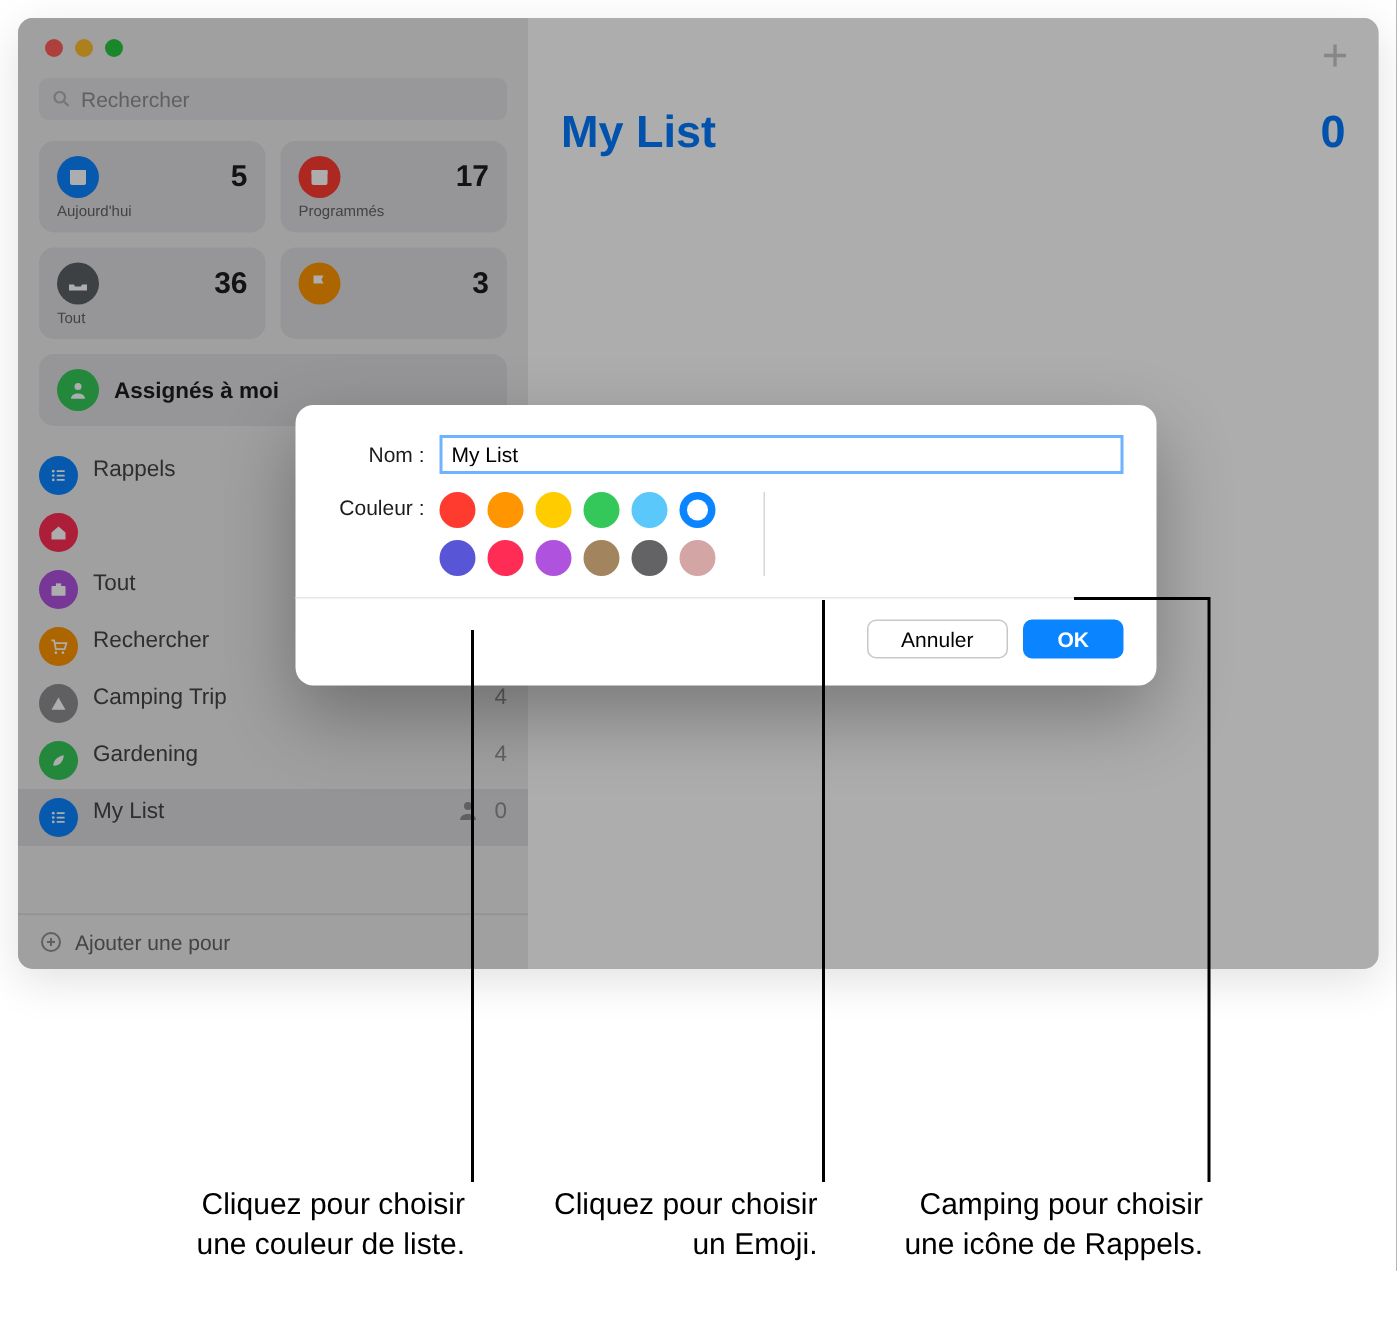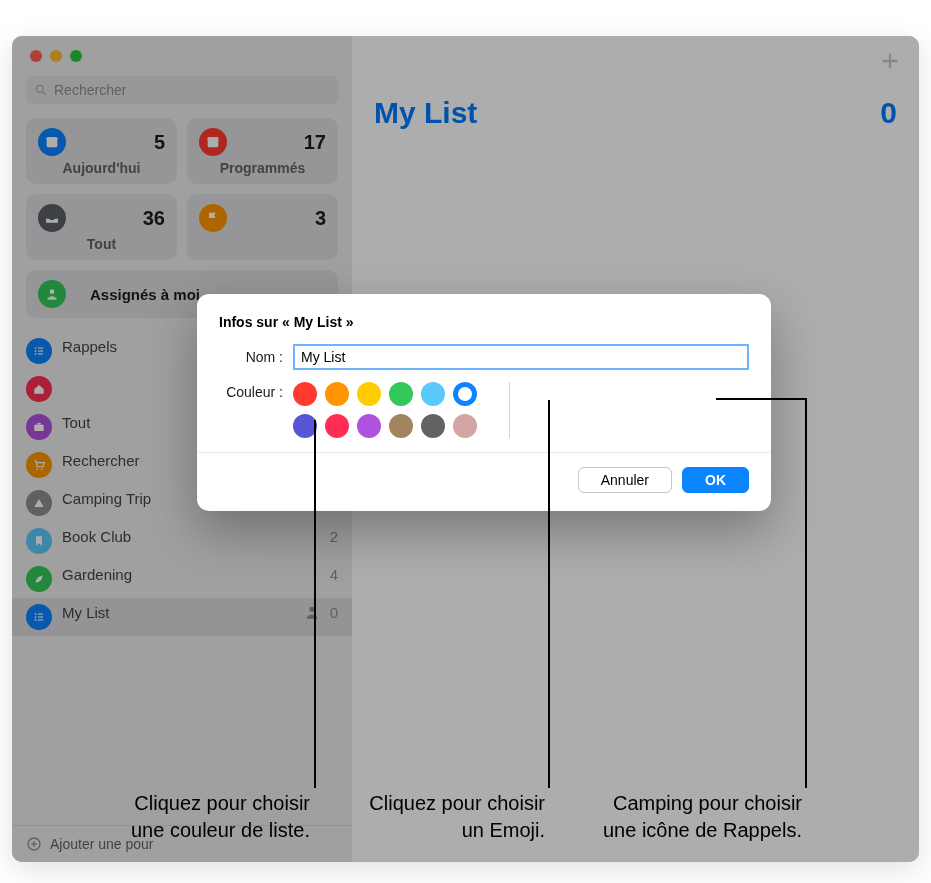--- a/index.html
+++ b/index.html
@@ -7,34 +7,34 @@
     --win-bg:#f5f5f7;
     --sidebar-w:340px;
     --corner:10px;
     --muted:#8e8e93;
     --tile-bg:#dedee2;
     --scrim:rgba(0,0,0,0.32);
   }
   *{box-sizing:border-box;font-family:-apple-system,Helvetica Neue,Arial,sans-serif;}
   body{margin:0;background:#fff;width:931px;height:883px;position:relative;}
   
-  .window{position:absolute;left:12px;top:12px;width:907px;height:826px;border-radius:var(--corner);overflow:hidden;box-shadow:0 8px 30px rgba(0,0,0,0.12);background:#a3a3a3;margin-top:24px;}
+  .window{position:absolute;left:12px;top:12px;width:907px;height:634px;border-radius:var(--corner);overflow:hidden;box-shadow:0 8px 30px rgba(0,0,0,0.12);background:#a3a3a3;}
   .sidebar{position:absolute;left:0;top:0;bottom:0;width:var(--sidebar-w);background:#ececee;display:flex;flex-direction:column;}
   .traffic{height:40px;display:flex;align-items:center;gap:8px;padding-left:18px;}
   .dot{width:12px;height:12px;border-radius:50%;}
   .dot.r{background:#ff5f57;} .dot.y{background:#febc2e;} .dot.g{background:#28c840;}
   .search{margin:0 14px 14px;height:28px;border-radius:6px;background:#e1e1e4;display:flex;align-items:center;padding:0 8px;color:var(--muted);font-size:14px;gap:6px;}
   .search svg{opacity:.6;}
   .smart-grid{display:grid;grid-template-columns:1fr 1fr;gap:10px;padding:0 14px;}
   .smart{background:var(--tile-bg);border-radius:10px;padding:10px 12px 8px;display:flex;flex-direction:column;gap:4px;}
   .smart-top{display:flex;justify-content:space-between;align-items:center;}
   .smart-icon{width:28px;height:28px;border-radius:50%;display:flex;align-items:center;justify-content:center;color:#fff;}
   .smart-count{font-size:20px;font-weight:700;color:#1c1c1e;}
-  .smart-label{font-size:14px;color:#636366;font-weight:700;text-align:center;}
-  .assigned{margin:10px 14px 0;background:var(--tile-bg);border-radius:10px;padding:10px 12px;display:flex;align-items:center;gap:24px;}
+  .smart-label{font-size:10px;color:#636366;font-weight:400;}
+  .assigned{margin:10px 14px 0;background:var(--tile-bg);border-radius:10px;padding:10px 12px;display:flex;align-items:center;gap:10px;}
   .assigned .smart-icon{width:28px;height:28px;}
   .assigned-label{font-size:15px;font-weight:700;color:#1c1c1e;}
   .lists{margin-top:14px;flex:1;overflow:auto;}
   .list-item{display:flex;align-items:flex-start;gap:10px;padding:6px 14px;font-size:15px;color:#444;}
   .list-item.active{background:#dadadd;}
   .list-icon{width:26px;height:26px;border-radius:50%;display:flex;align-items:center;justify-content:center;color:#fff;flex-shrink:0;}
   .list-label{flex:1;font-weight:500;}
   .list-count{color:#8e8e93;font-size:15px;}
   .add-row{border-top:1px solid #d6d6d8;padding:10px 14px;display:flex;align-items:center;gap:8px;color:#636366;font-size:14px;}
   .main{position:absolute;left:var(--sidebar-w);right:0;top:0;bottom:0;background:#fff;}
@@ -198,30 +198,20 @@
           <div class="list-icon" style="background:#8e8e93">
             <svg width="14" height="14" viewBox="0 0 24 24">
               <path d="M12 5l8 14H4z" fill="#fff"></path>
             </svg>
           </div>
     <span class="list-label">Camping Trip</span>
 
     <span class="list-count">4</span>
         </div>
         <div class="list-item">
-          <div class="list-icon" style="background:#5ac8fa">
-            <svg width="14" height="14" viewBox="0 0 24 24">
-              <path d="M7 4h10v16l-5-4-5 4z" fill="#fff"></path>
-            </svg>
-          </div>
-    <span class="list-label">Book Club</span>
-
-    <span class="list-count">2</span>
-        </div>
-        <div class="list-item">
           <div class="list-icon" style="background:#34c759">
             <svg width="14" height="14" viewBox="0 0 24 24">
               <path d="M6 18C6 8 18 6 18 6s0 12-12 12z" fill="#fff"></path>
             </svg>
           </div>
     <span class="list-label">Gardening</span>
 
     <span class="list-count">4</span>
         </div>
         <div class="list-item active">
@@ -262,21 +252,20 @@
     </div>
     <div class="main-header" style="margin-top:42px;">
       <div class="main-title">My List</div>
       <div class="main-count">0</div>
     </div>
   </div>
 
   <div class="scrim"></div>
 
   <div class="modal">
-    <div class="modal-title">Infos sur « My List »</div>
     <div class="form-row">
       <div class="form-label">Nom :</div>
       <input class="name-input" type="text" value="My List" style="">
     </div>
     <div class="form-row color-icon-row">
       <div class="color-block">
         <div class="form-label" style="padding-top:2px">Couleur :</div>
         <div class="color-grid" id="color-grid">
             <div class="swatch" style="background: rgb(255, 59, 48); color: rgb(255, 59, 48);"></div>
             <div class="swatch" style="background: rgb(255, 149, 0); color: rgb(255, 149, 0);"></div>

